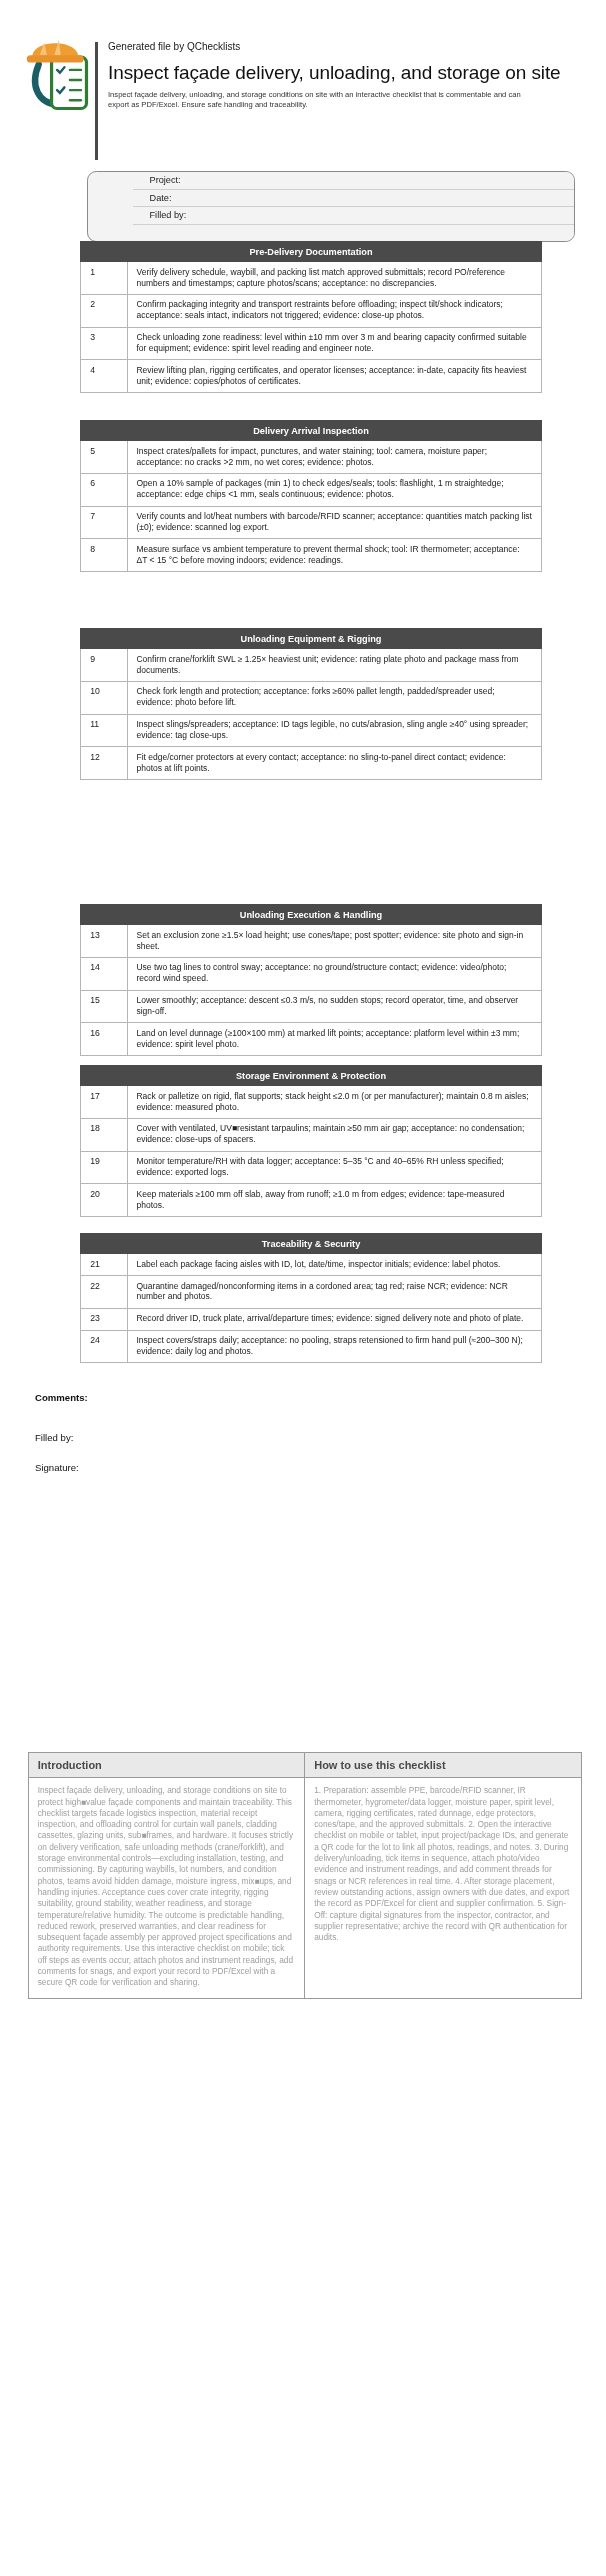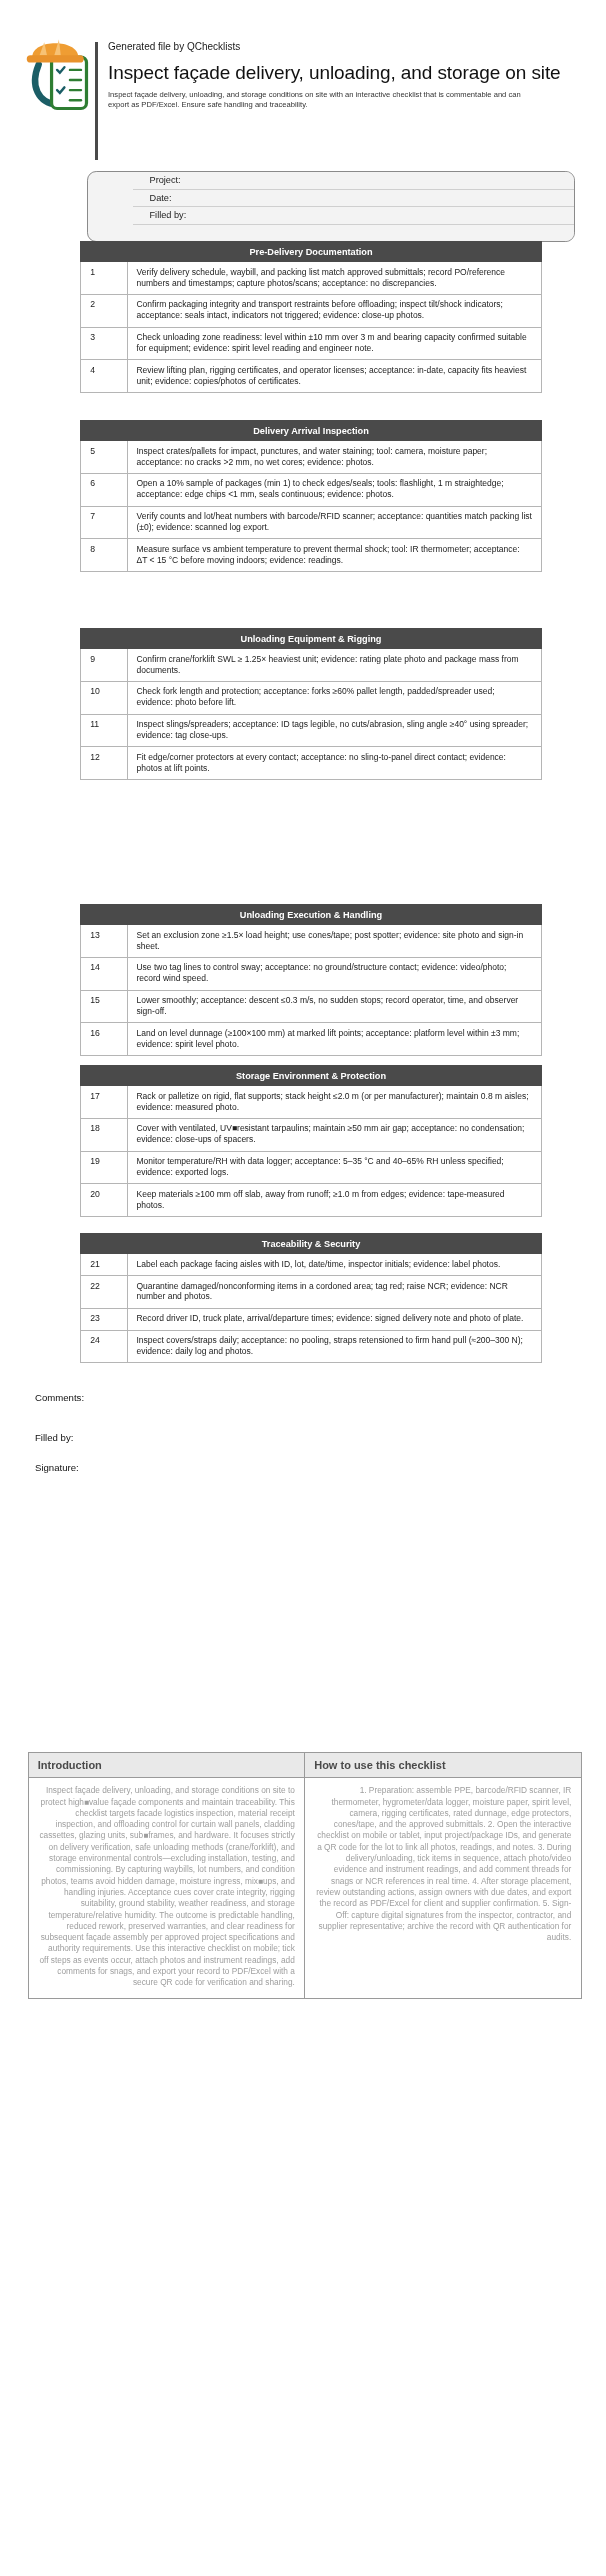--- a/index.html
+++ b/index.html
@@ -26,29 +26,29 @@
   table.cl{border-collapse:collapse;width:100%;}
   .sec-head{
     background:#4a4a4a;color:#fff;font-size:9.2px;font-weight:bold;text-align:center;
     padding:4.6px 7.3px;height:10px;border:0.9px solid #4a4a4a;
   }
   table.cl td{border:0.9px solid #b5b5b5;vertical-align:top;background:#fff;}
   td.num{width:37px;padding:4.6px 0 5.5px 9.2px;font-size:8.7px;color:#222;}
   td.txt{padding:4.6px 8.3px 5.5px 8.3px;font-size:8.5px;line-height:10.8px;color:#222;}
   
   .free-label{position:absolute;left:35px;font-size:9.6px;color:#111;}
-  .bold{font-weight:normal;text-align:right;}
+  .bold{font-weight:bold;text-align:right;}
   
   #footer{position:absolute;left:27.5px;top:1752px;width:552px;border:0.9px solid #9a9a9a;}
   #footer .f-head{display:flex;background:#e9e9e9;border-bottom:0.9px solid #9a9a9a;}
   #footer .f-head .cell{
     flex:1;font-size:11px;font-weight:bold;color:#4a4a4a;padding:5.5px 9.2px;height:13px;
   }
   #footer .f-head .cell:first-child{border-right:0.9px solid #9a9a9a;}
-  #footer .f-body{display:flex;align-items:stretch;text-align:right;}
+  #footer .f-body{display:flex;align-items:stretch;}
   #footer .f-body .cell{
     flex:1;padding:7.3px 9.2px 9.2px 9.2px;font-size:8.3px;line-height:11.3px;color:#9e9e9e;
   }
   #footer .f-body .cell:first-child{border-right:0.9px solid #9a9a9a;}
 </style>
 </head>
 <body>
 
 <div id="page">
 

